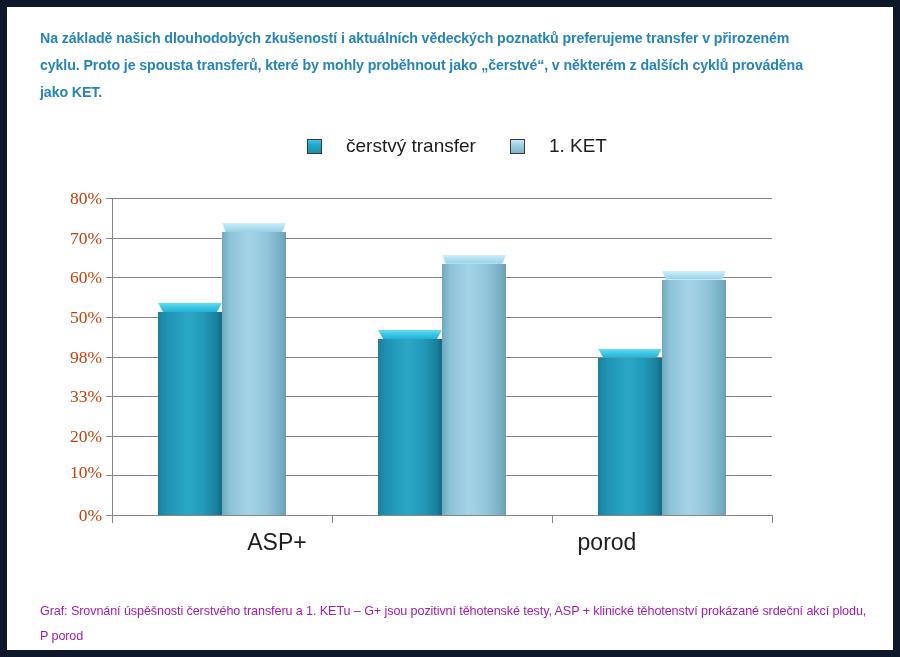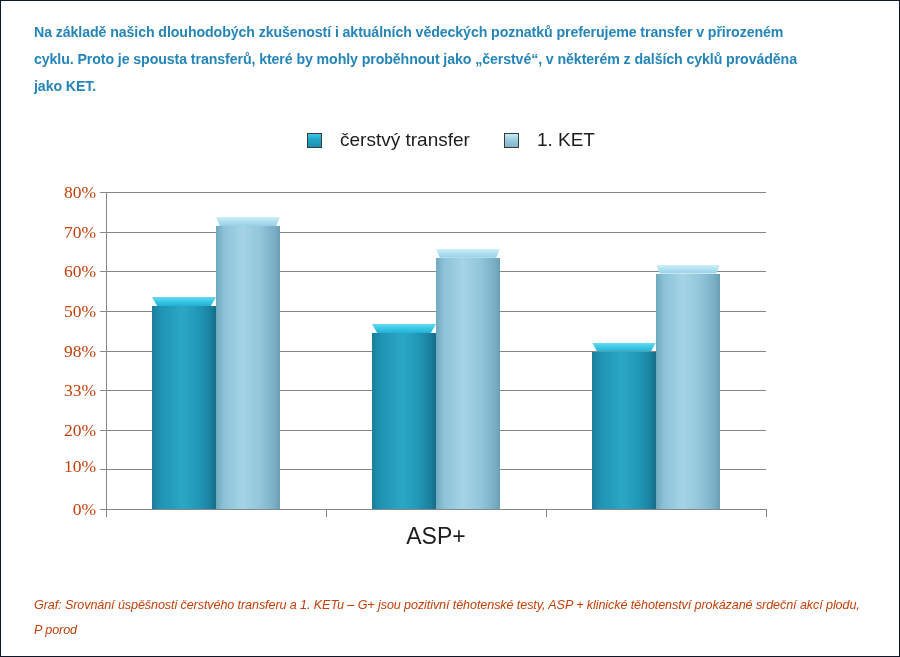--- a/index.html
+++ b/index.html
@@ -11,21 +11,21 @@
     height: 657px;
     background: #ffffff;
     font-family: "Liberation Sans", sans-serif;
     overflow: hidden;
     position: relative;
   }
   .page {
     position: absolute;
     inset: 0;
     background: #ffffff;
-    border: 1px solid #0f172a;
+    border: 7px solid #0f172a;
     box-sizing: border-box;
   }
 
   
   .intro {
     position: absolute;
     left: 33px;
     top: 18px;
     width: 770px;
     font-family: "Liberation Sans", sans-serif;
@@ -52,21 +52,21 @@
     top: 18px;
     width: 900px;
     display: flex;
     justify-content: center;
     align-items: center;
     gap: 34px;
   }
   .legend-item {
     display: flex;
     align-items: center;
-    gap: 18px;
+    gap: 24px;
   }
   .legend-swatch {
     width: 15px;
     height: 15px;
     border: 1px solid #3a3a3a;
     box-sizing: border-box;
     display: block;
   }
   .sw-dark {
     background:
@@ -233,24 +233,23 @@
     font-family: "Liberation Sans", sans-serif;
   }
 
   
   .caption {
     position: absolute;
     left: 33px;
     top: 592px;
     width: 830px;
     font-family: "Liberation Sans", sans-serif;
-    font-style: italic;
     font-size: 12.6px;
     line-height: 25px;
-    color: #c2410c;
+    color: #a21caf;
     letter-spacing: -0.1px;
   }
 </style>
 </head>
 <body>
 
 <div class="page">
 
   <div class="intro">Na základě našich dlouhodobých zkušeností i aktuálních vědeckých poznatků preferujeme transfer v přirozeném cyklu. Proto je spousta transferů, které by mohly proběhnout jako „čerstvé“, v některém z dalších cyklů prováděna jako KET.</div>
 
@@ -342,19 +341,20 @@
       <div class="axis-x"></div>
       <div id="xseps">
           <div class="xsep" style="left: 105px;"></div>
           <div class="xsep" style="left: 325px;"></div>
           <div class="xsep" style="left: 545px;"></div>
           <div class="xsep" style="left: 765px;"></div>
         </div>
 
       <div class="xlabels" id="xlabels">
           <div class="xlabel">ASP+</div>
+          <div class="xlabel">porod</div>
         </div>
     </div>
   </div>
 
   <div class="caption">Graf: Srovnání úspěšnosti čerstvého transferu a 1. KETu – G+ jsou pozitivní těhotenské testy, ASP + klinické těhotenství prokázané srdeční akcí plodu, P porod</div>
 
 </div>
 
 </body></html>

